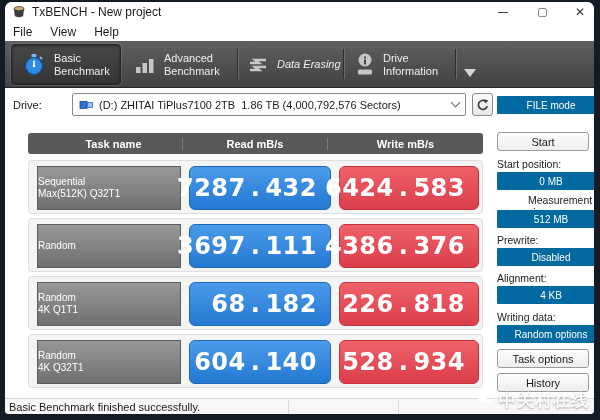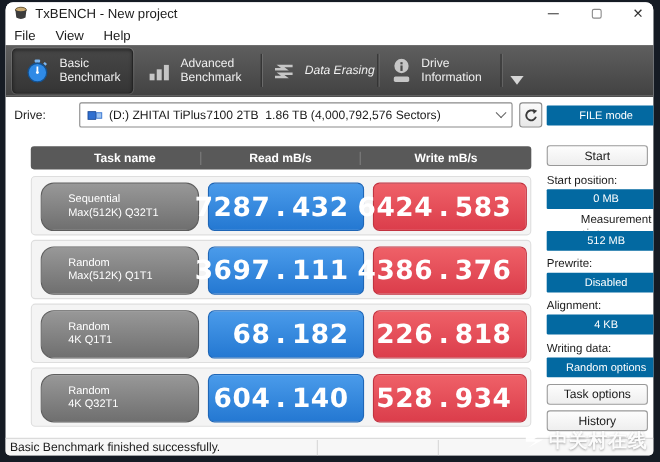--- a/index.html
+++ b/index.html
@@ -50,23 +50,23 @@
   
   .table-header { position:absolute; left:23px; top:131px; width:455px; height:21px; background:#595959;
                   border-radius:3px; display:flex; align-items:center; }
   .th { color:#ffffff; font-size:11px; font-weight:bold; text-align:center; }
   .th1 { width:154px;padding-left:17px; } .th2 { width:146px; border-left:1px solid #7d7d7d; border-right:1px solid #7d7d7d; } .th3 { flex:1; }
 
   .row { position:absolute; left:23px; width:455px; height:54px; background:#f4f4f4;
          border:1px solid #dedede; border-radius:4px; }
   .row1 { top:158px; } .row2 { top:216px; } .row3 { top:274px; } .row4 { top:332px; }
   .task-btn { position:absolute; left:8px; top:5px; width:144px; height:44px;
-              background:linear-gradient(#989898,#6f6f6f); border:1px solid #5e5e5e; border-radius:12px;
+              background:linear-gradient(#989898,#6f6f6f); border:1px solid #5e5e5e; border-radius:0;
               color:#ffffff; font-size:10px; line-height:1.25; display:flex; flex-direction:column;
-              justify-content:center; padding-left:24px; }
+              justify-content:center; }
   .val-btn { position:absolute; top:5px; height:44px; border-radius:6px; display:flex; align-items:center;
              justify-content:flex-end; padding-right:13px; color:#ffffff;
              font-family:"DejaVu Sans", sans-serif; font-weight:bold; font-size:24px; letter-spacing:0.5px; }
   .read-btn { left:160px; width:142px; background:linear-gradient(#4a9bea,#2478d2); border:1px solid #1f66b6; }
   .write-btn { left:310px; width:140px; background:linear-gradient(#ef6168,#db3d4b); border:1px solid #c23340; }
   .dot { display:inline-block; margin:0 5px; }
 
   
   .sidebar { position:absolute; left:492px; top:0; width:92px; height:412px; }
   .black-box { position:absolute; left:0; width:108px; height:18px; background:#0369a1; color:#ffffff;
@@ -191,21 +191,20 @@
     <div class="task-btn">
       <span>Sequential</span>
       <span>Max(512K) Q32T1</span>
     </div>
     <div class="val-btn read-btn num">7287<span class="dot">.</span>432</div>
     <div class="val-btn write-btn num">6424<span class="dot">.</span>583</div>
   </div>
   <div class="row row2">
     <div class="task-btn">
       <span>Random</span>
-      <span>Max(512K) Q1T1</span>
     </div>
     <div class="val-btn read-btn num">3697<span class="dot">.</span>111</div>
     <div class="val-btn write-btn num">4386<span class="dot">.</span>376</div>
   </div>
   <div class="row row3">
     <div class="task-btn">
       <span>Random</span>
       <span>4K Q1T1</span>
     </div>
     <div class="val-btn read-btn num">68<span class="dot">.</span>182</div>

